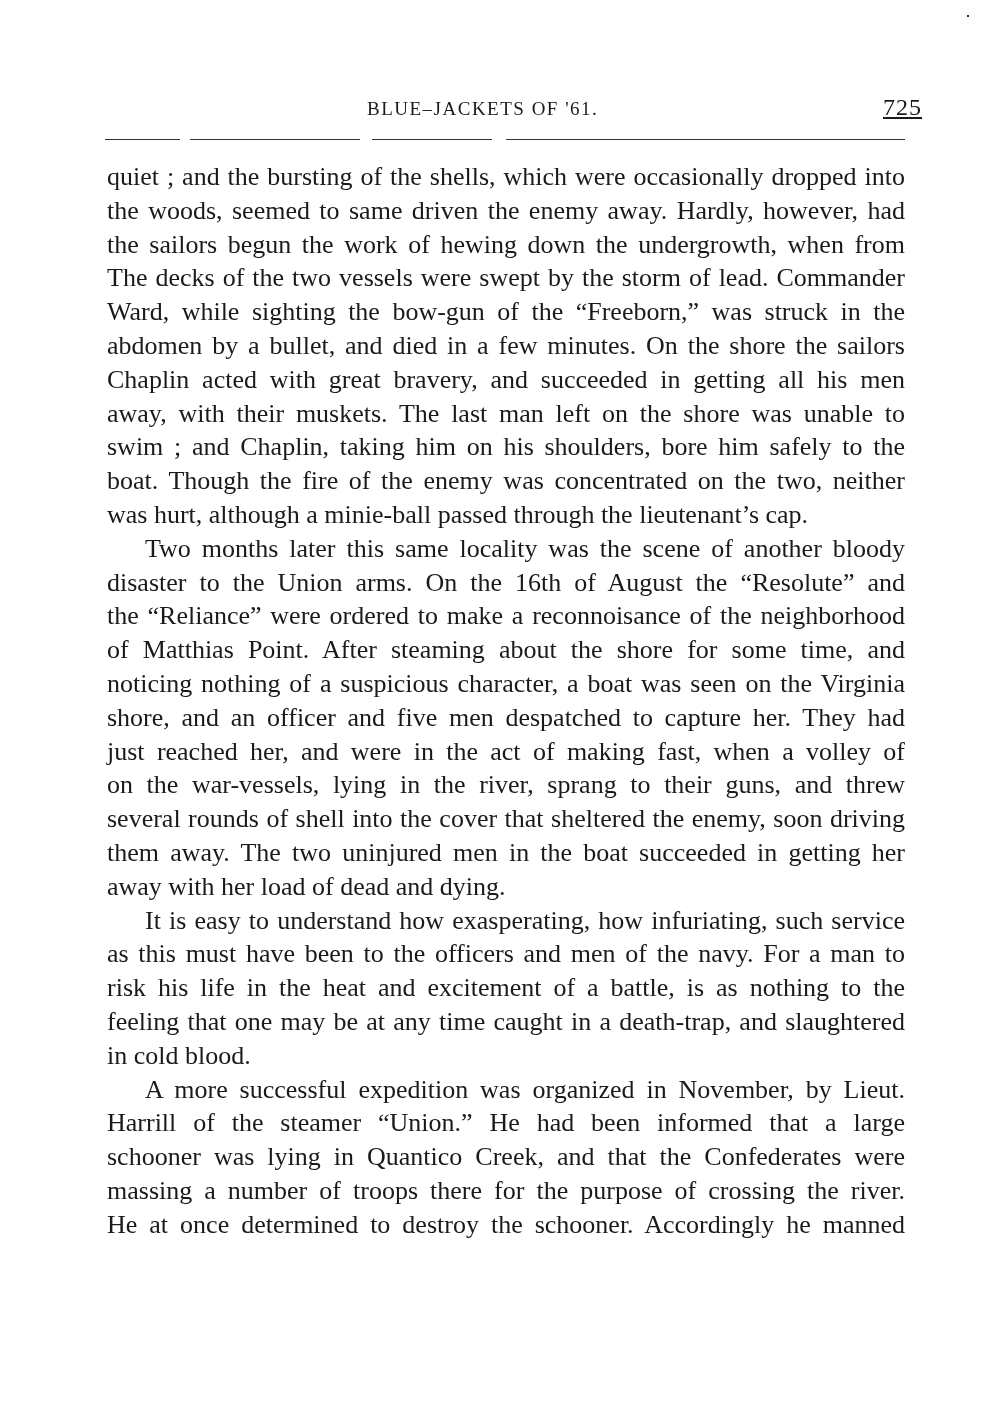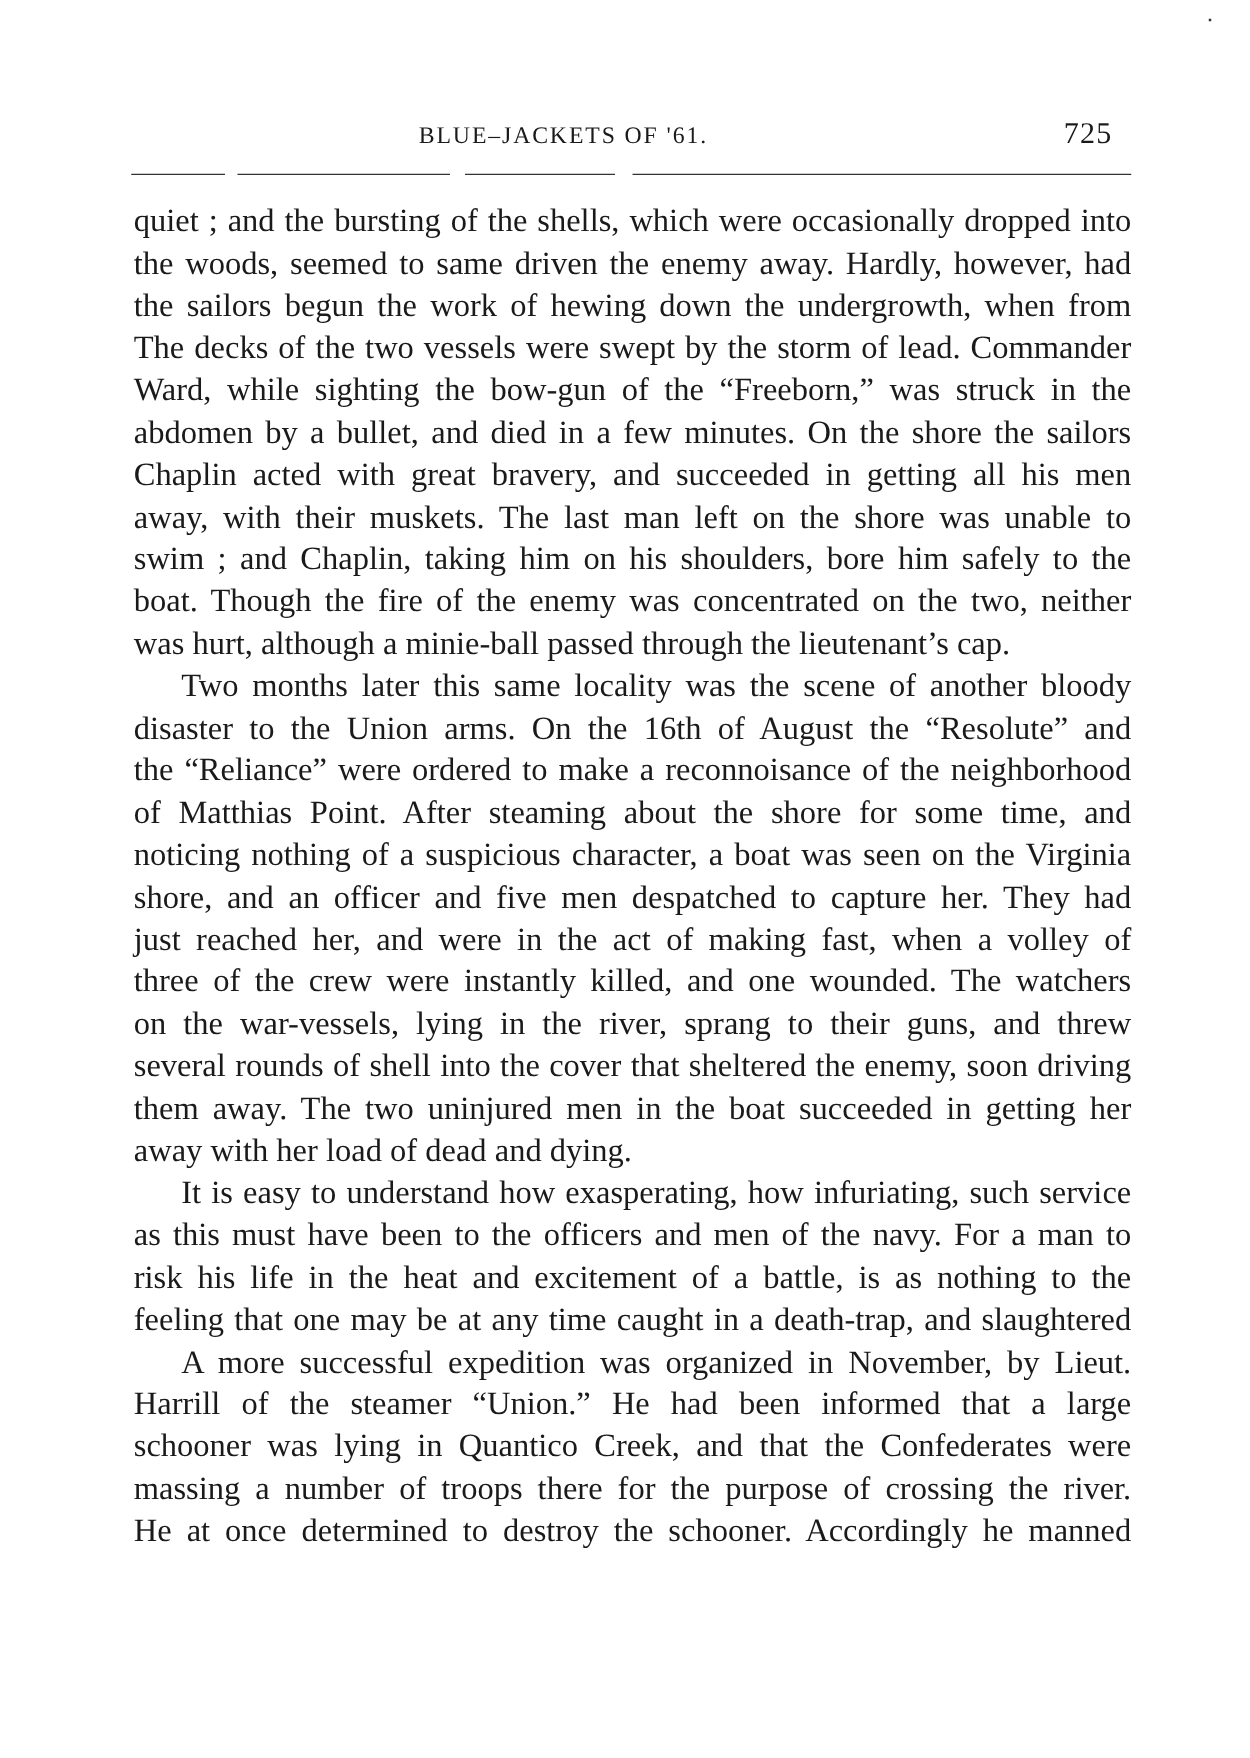--- a/index.html
+++ b/index.html
@@ -1,21 +1,21 @@
 <!DOCTYPE html>
 <html><head>
 <meta charset="utf-8">
 <style>
   html, body { margin: 0; padding: 0; background: #ffffff; }
   body { width: 1000px; height: 1406px; position: relative; overflow: hidden;
          font-family: "Liberation Serif", "DejaVu Serif", serif; color: #1a1a1a; }
   .speck { position: absolute; left: 967px; top: 15px; width: 2px; height: 2px; background: #333; }
-  .header { position: absolute; left: 90px; top: 98px; width: 800px; height: 40px; }
+  .header { position: absolute; left: 122px; top: 98px; width: 800px; height: 40px; }
   .running-title { position: absolute; left: 245px; top: 0; font-size: 19px; letter-spacing: 1.5px; }
-  .page-number { position: absolute; right: 0; top: -4px; font-size: 24px; letter-spacing: 1px; }
+  .page-number { position: absolute; right: 0; top: -4px; font-size: 24px; letter-spacing: 1px; text-decoration: underline; }
   .rule { position: absolute; left: 105px; top: 139px; width: 800px; height: 0;
           border-top: 1.5px solid #333; }
   .rule-gap1 { position: absolute; left: 180px; top: 137px; width: 10px; height: 5px; background:#fff; }
   .rule-gap2 { position: absolute; left: 360px; top: 137px; width: 12px; height: 5px; background:#fff; }
   .rule-gap3 { position: absolute; left: 492px; top: 137px; width: 14px; height: 5px; background:#fff; }
   .body-text { position: absolute; left: 107px; top: 160px; width: 798px; }
   .line { display: block; height: 33.8px; line-height: 33.8px; font-size: 26px;
           text-align: justify; text-align-last: justify; white-space: nowrap; overflow: visible; }
   .line.last { text-align-last: left; }
   .line.indent { padding-left: 38px; }
@@ -52,32 +52,32 @@
   </div>
 
   <div class="para">
     <span class="line indent">Two months later this same locality was the scene of another bloody</span>
     <span class="line">disaster to the Union arms.  On the 16th of August the “Resolute” and</span>
     <span class="line">the “Reliance” were ordered to make a reconnoisance of the neighborhood</span>
     <span class="line">of Matthias Point.  After steaming about the shore for some time, and</span>
     <span class="line">noticing nothing of a suspicious character, a boat was seen on the Virginia</span>
     <span class="line">shore, and an officer and five men despatched to capture her.  They had</span>
     <span class="line">just reached her, and were in the act of making fast, when a volley of</span>
-    <span class="line">three of the crew were instantly killed, and one wounded.  The watchers</span>
     <span class="line">on the war-vessels, lying in the river, sprang to their guns, and threw</span>
     <span class="line">several rounds of shell into the cover that sheltered the enemy, soon driving</span>
     <span class="line">them away.  The two uninjured men in the boat succeeded in getting her</span>
     <span class="line last">away with her load of dead and dying.</span>
   </div>
 
   <div class="para">
     <span class="line indent">It is easy to understand how exasperating, how infuriating, such service</span>
     <span class="line">as this must have been to the officers and men of the navy.  For a man to</span>
     <span class="line">risk his life in the heat and excitement of a battle, is as nothing to the</span>
     <span class="line">feeling that one may be at any time caught in a death-trap, and slaughtered</span>
+    <span class="line last">in cold blood.</span>
   </div>
 
   <div class="para">
     <span class="line indent">A more successful expedition was organized in November, by Lieut.</span>
     <span class="line">Harrill of the steamer “Union.”  He had been informed that a large</span>
     <span class="line">schooner was lying in Quantico Creek, and that the Confederates were</span>
     <span class="line">massing a number of troops there for the purpose of crossing the river.</span>
     <span class="line">He at once determined to destroy the schooner.  Accordingly he manned</span>
   </div>
 </div>

